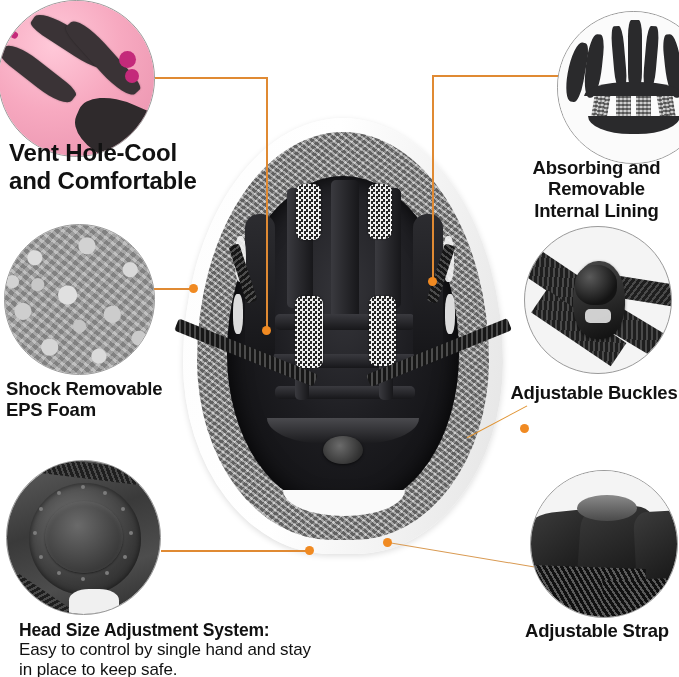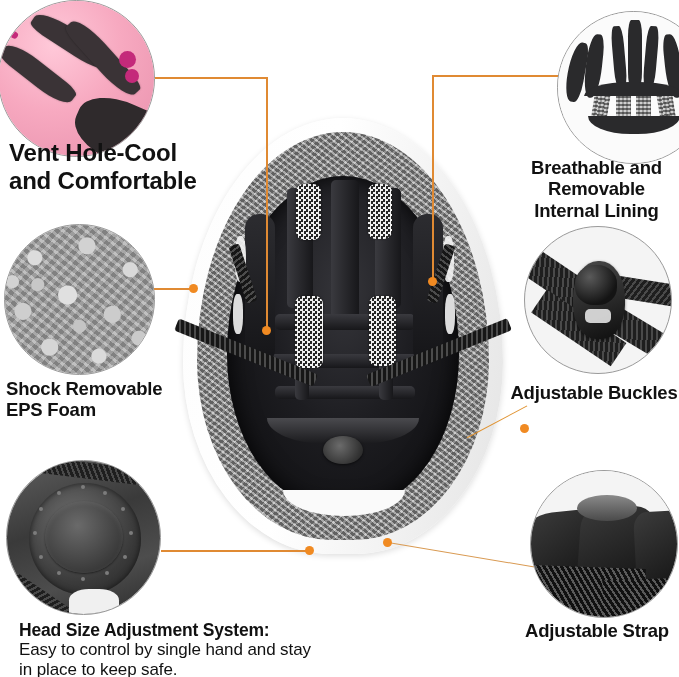--- a/index.html
+++ b/index.html
@@ -233,21 +233,21 @@
       <div class="padpiece" style="left:124px;top:30px;width:17px;height:60px;border-radius:30% 60% 50% 40%;transform:rotate(-10deg);"></div>
 
       <div class="padmesh" style="left:35px;top:76px;width:16px;height:34px;border-radius:5px;transform:rotate(9deg);"></div>
       <div class="padmesh" style="left:58px;top:72px;width:15px;height:48px;border-radius:4px;"></div>
       <div class="padmesh" style="left:78px;top:72px;width:15px;height:48px;border-radius:4px;"></div>
       <div class="padmesh" style="left:100px;top:76px;width:16px;height:34px;border-radius:5px;transform:rotate(-9deg);"></div>
 
       <div class="padpiece" style="left:30px;top:104px;width:92px;height:18px;border-radius:0 0 46% 46%/0 0 100% 100%;"></div>
       <div class="padpiece" style="left:26px;top:70px;width:100px;height:14px;border-radius:46% 46% 0 0/100% 100% 0 0;"></div>
     </div>
-    <div class="cap center" style="left:514px;top:157px;width:165px;font-size:18.5px;">Breathable and
+    <div class="cap center" style="left:514px;top:157px;width:165px;font-size:18.5px;">Absorbing and
 Removable
 Internal Lining</div>
   </div>
 
   <div class="callout">
     <div class="circ" style="left:4px;top:224px;width:151px;height:151px;">
       <div class="foam"></div>
     </div>
     <div class="cap left" style="left:6px;top:378px;width:210px;font-size:18.5px;">Shock Removable
 EPS Foam</div>

